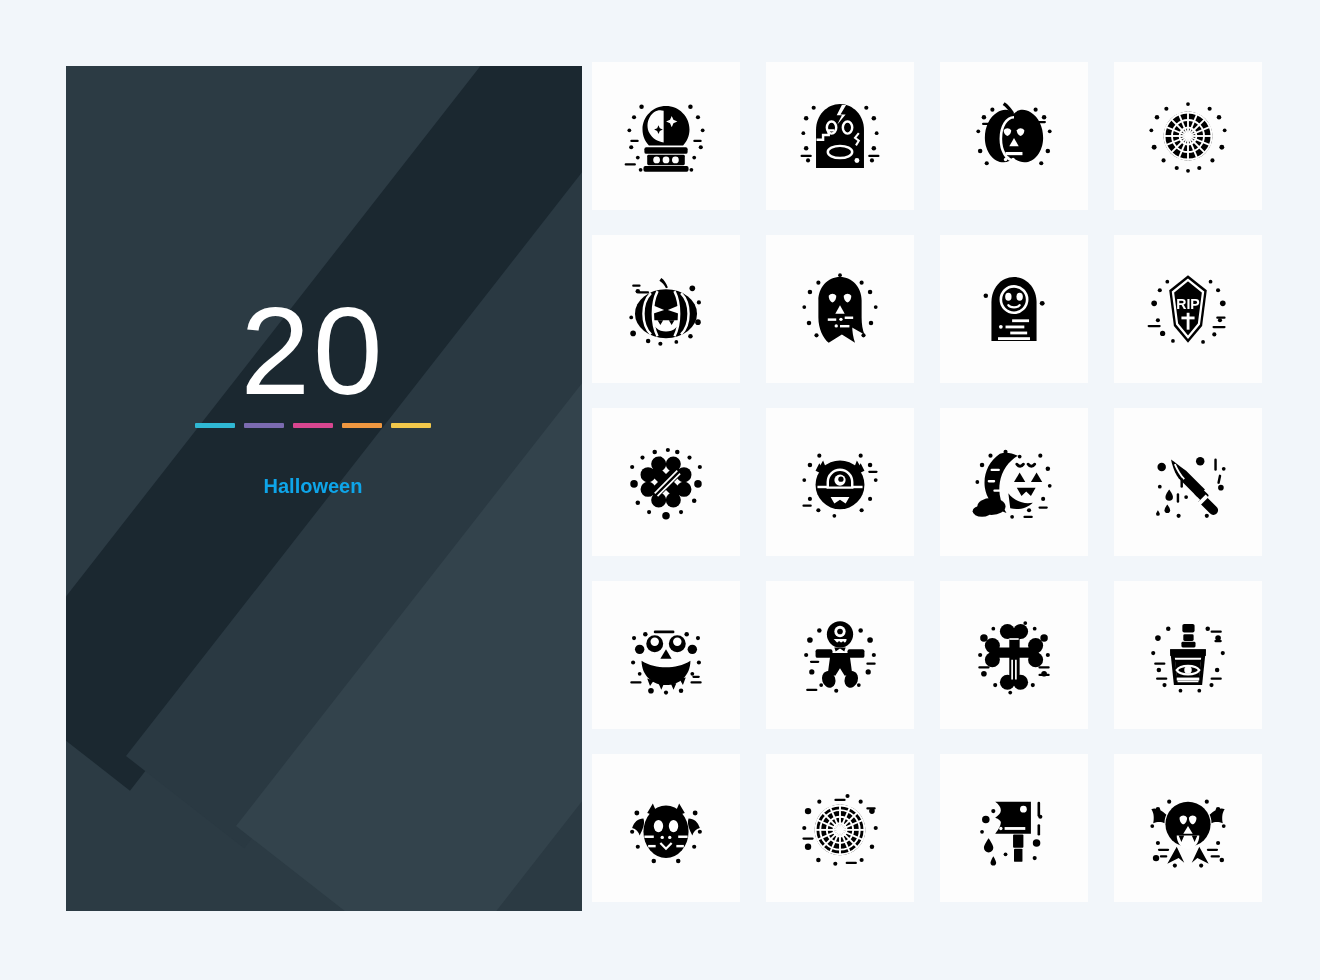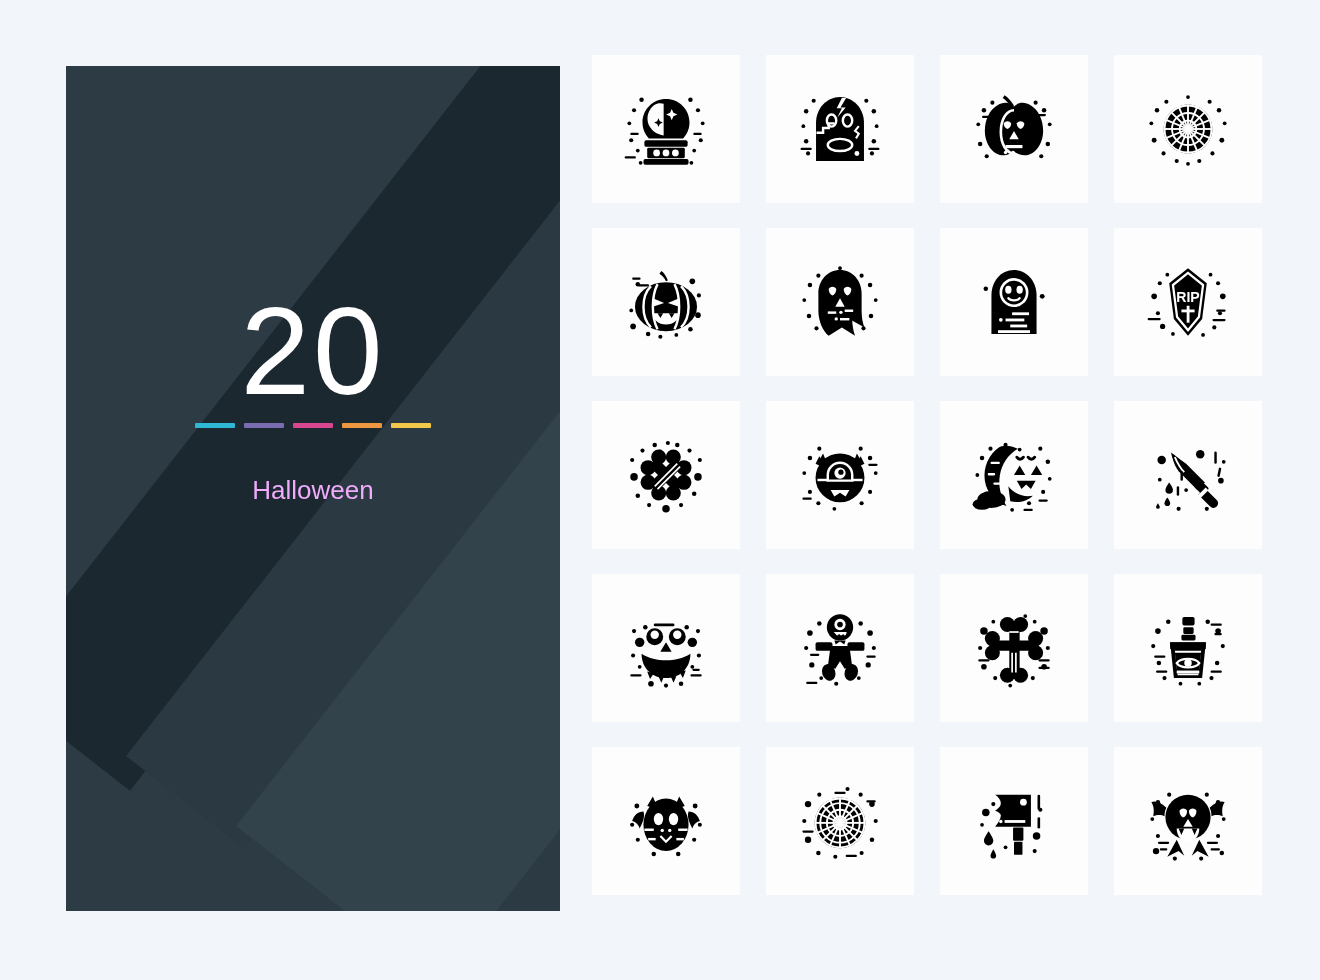--- a/index.html
+++ b/index.html
@@ -94,30 +94,30 @@
     display: flex;
     gap: 9px;
   }
   .bar {
     width: 40px;
     height: 5px;
     border-radius: 1px;
   }
   .cover-title {
     margin-top: 47px;
-    font-size: 26px;
-    font-weight: 400;
-    color: #f0abfc;
+    font-size: 20px;
+    font-weight: 700;
+    color: #0ea5e9;
   }
 
   
   .grid {
     position: absolute;
     left: 592px;
-    top: 55px;
+    top: 62px;
     width: 660px;
     display: grid;
     grid-template-columns: repeat(4, 148px);
     grid-template-rows: repeat(5, 148px);
     column-gap: 26px;
     row-gap: 25px;
   }
   .card {
     width: 148px;
     height: 148px;
@@ -130,21 +130,21 @@
     width: 94px;
     height: 94px;
     display: block;
   }
 </style>
 </head>
 <body style="background: rgb(242, 246, 250);">
 
 <div class="page">
 
-  <div class="cover" style="background-color: rgb(44, 59, 68);">
+  <div class="cover" style="background-color: rgb(44, 59, 68); padding-left: 22px;">
     <div class="cover-stripes">
       <div class="stripe s1"></div>
       <div class="stripe s2"></div>
       <div class="stripe s3"></div>
       <div class="stripe s4"></div>
 
     </div>
     <div class="cover-inner">
       <div class="cover-count">20</div>
       <div class="cover-bars">

